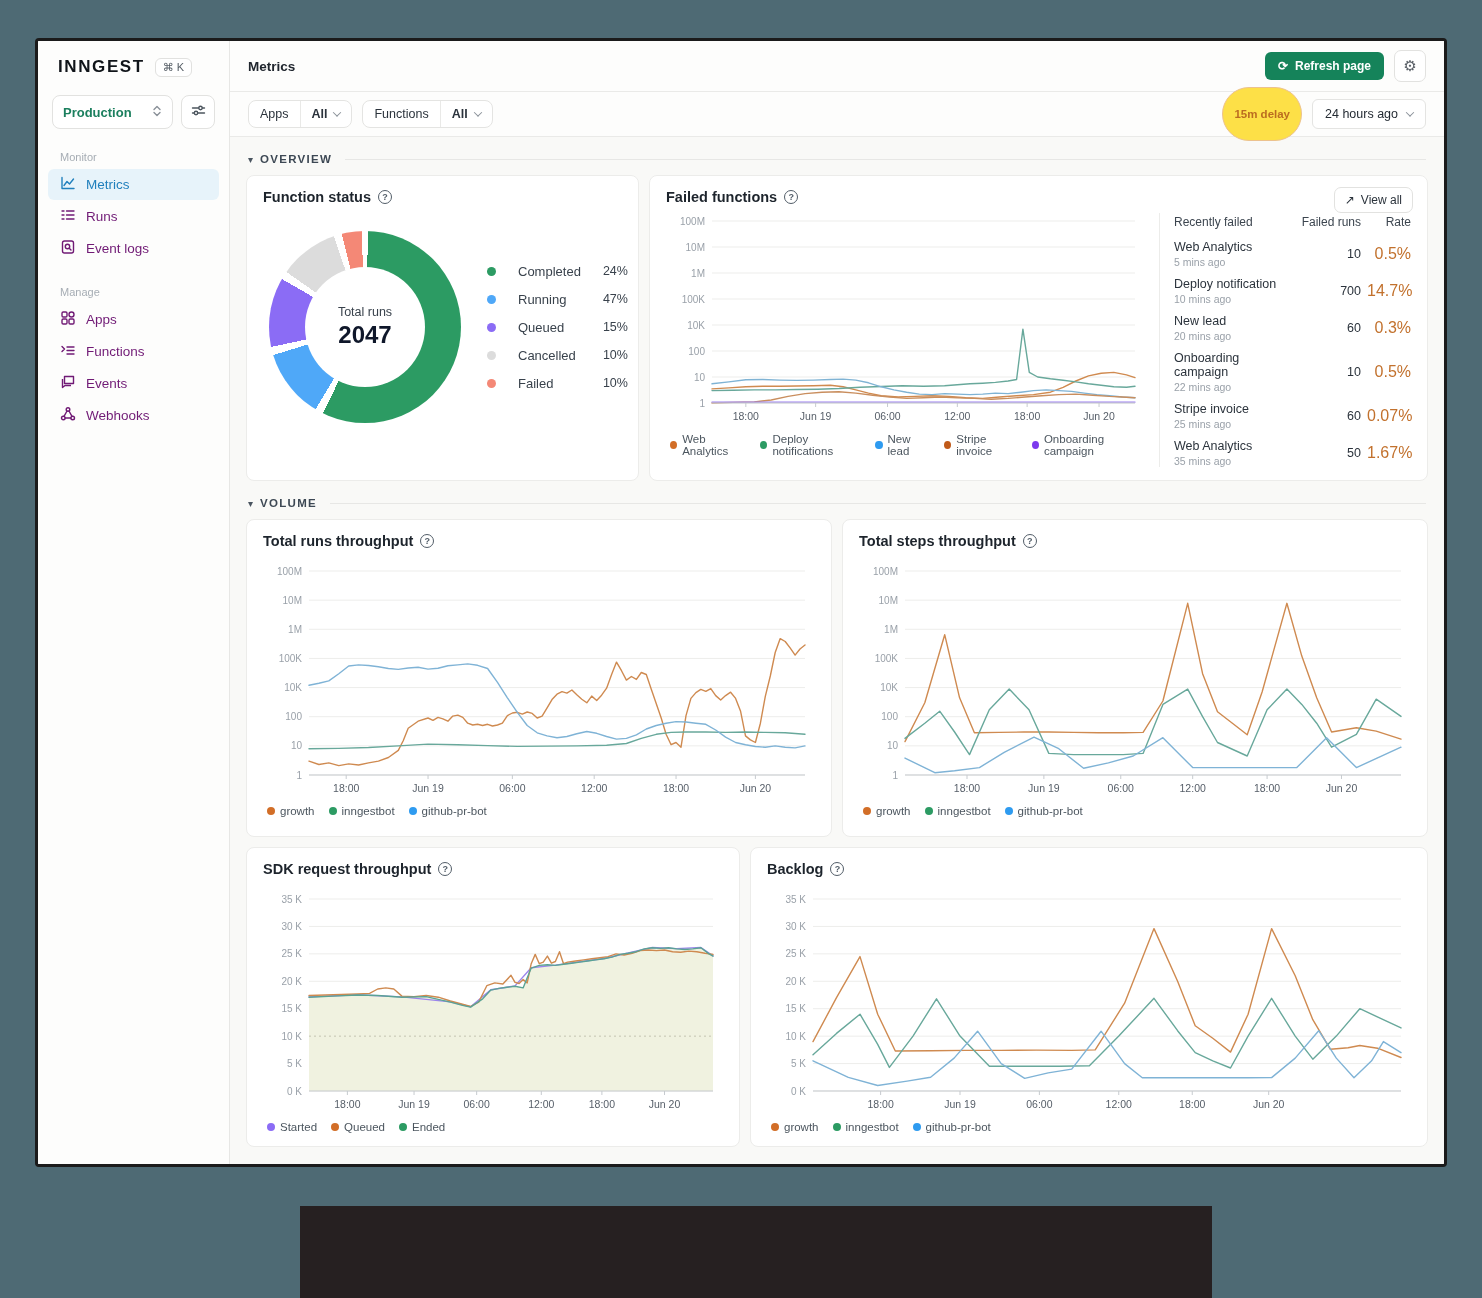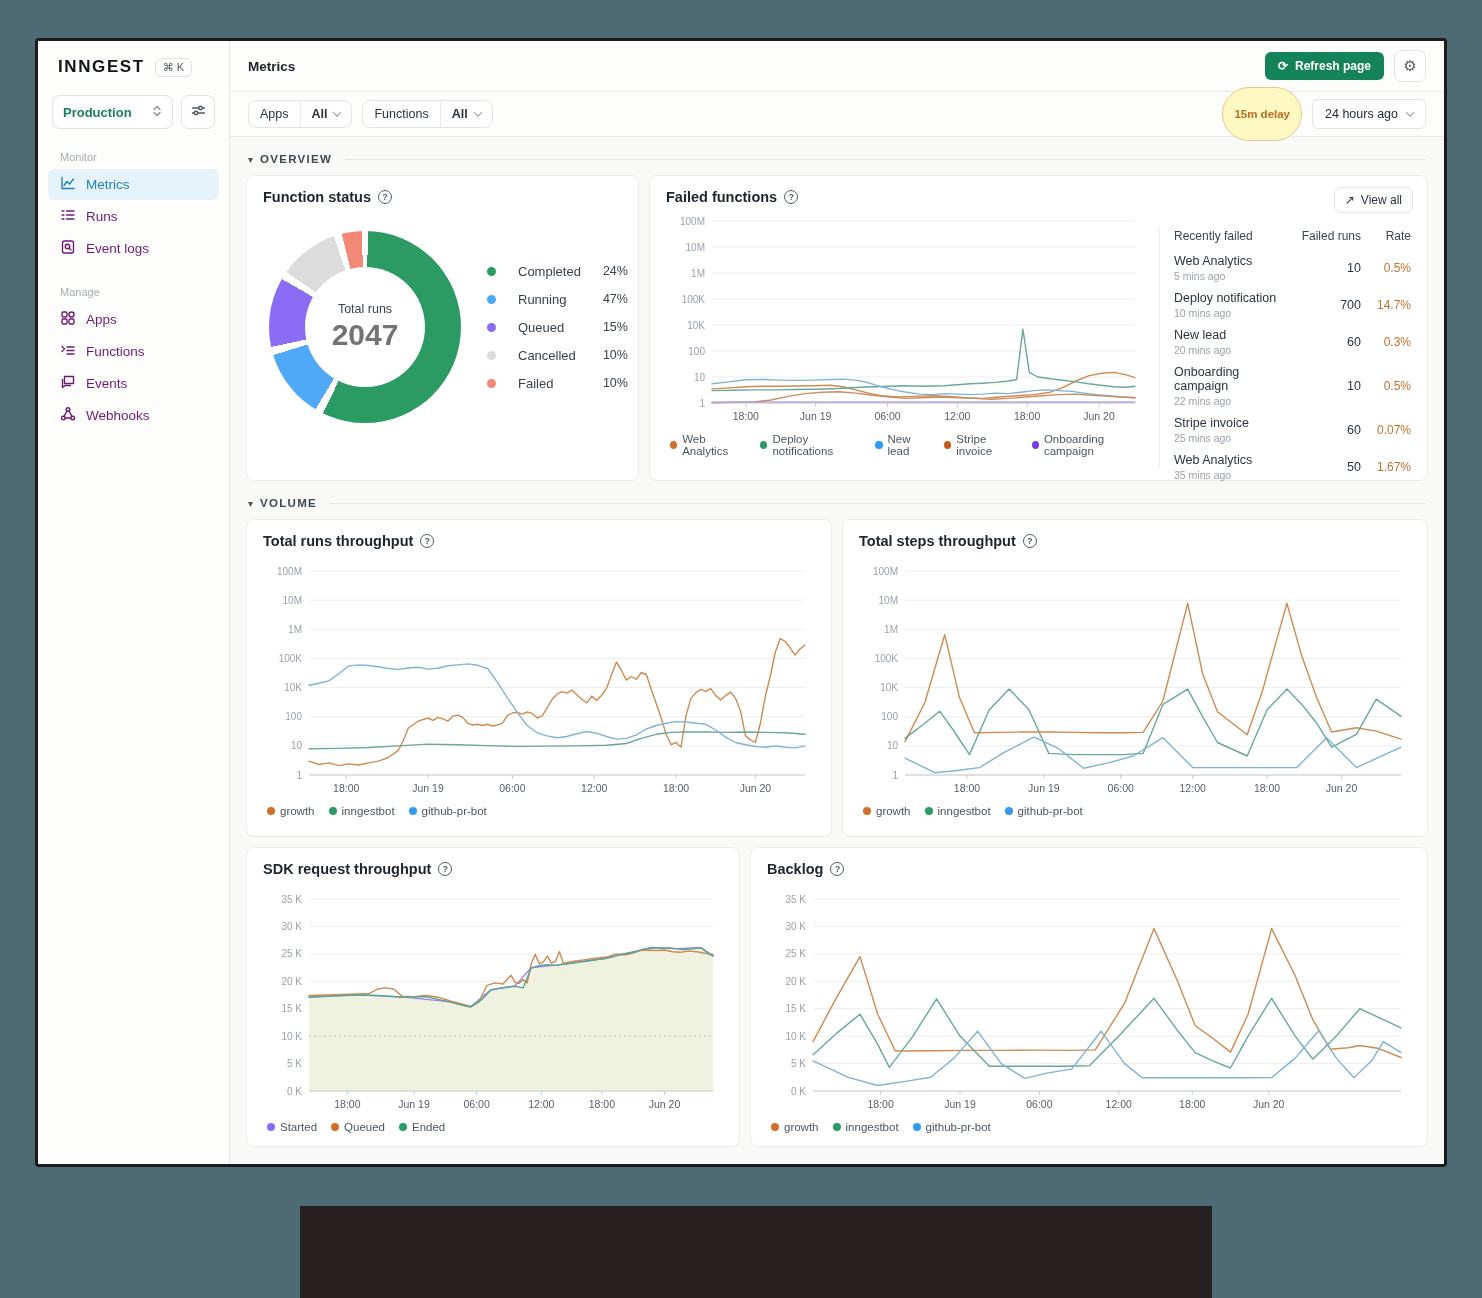--- a/index.html
+++ b/index.html
@@ -37,21 +37,21 @@
               color:#5a6067; font-size:15px; display:grid; place-items:center; cursor:pointer; }
   .filterbar { height:45px; flex:0 0 45px; background:#fdfdfc; border-bottom:1px solid #eaeae8;
                display:flex; align-items:center; justify-content:space-between; padding:0 18px; }
   .filter-left { display:flex; gap:10px; }
   .pill { display:flex; border:1px solid #e4e4e2; border-radius:8px; background:#fff; overflow:hidden; cursor:pointer; }
   .pill .seg { padding:6px 11px; font-size:12.5px; color:#2b333c; display:flex; align-items:center; gap:7px; }
   .pill .seg + .seg { border-left:1px solid #e9e9e7; font-weight:700; }
   .chev { width:6px; height:6px; border-right:1.5px solid #8a9199; border-bottom:1.5px solid #8a9199;
           transform:rotate(45deg) translate(-1px,-1px); display:inline-block; }
   .filter-right { display:flex; align-items:center; gap:10px; }
-  .delay-badge { border:1px solid #ecc28e; background:#fef9c3; color:#bb6c20; font-size:11.5px; font-weight:700;
+  .delay-badge { border:1px solid #ecc28e; background:#fde047; color:#bb6c20; font-size:11.5px; font-weight:700;
                  padding:20px 11px; border-radius:999px; }
   .range-select { display:flex; align-items:center; gap:9px; border:1px solid #e4e4e2; border-radius:6px;
                   background:#fff; padding:7px 12px; font-size:12.5px; font-weight:500; color:#252c34; cursor:pointer; }
 
   .content { flex:1; padding:12px 16px 0; overflow:hidden; }
   .sec-header { display:flex; align-items:center; gap:7px; margin:4px 2px 10px; cursor:pointer; }
   .sec-caret { font-size:10px; color:#4a5560; }
   .sec-title { font-size:11.5px; font-weight:700; letter-spacing:1.3px; color:#3d4854; }
   .sec-line { flex:1; height:1px; background:#e7e7e5; margin-left:6px; }
   .row { display:flex; gap:10px; }
@@ -61,42 +61,42 @@
   .help { width:14px; height:14px; border:1.2px solid #525d68; color:#525d68; border-radius:50%;
           font-size:9px; font-weight:700; display:grid; place-items:center; }
 
   
   .card-fs { width:393px; flex:0 0 393px; height:306px; }
   .fs-body { display:flex; align-items:center; gap:26px; padding:20px 4px 0 6px; }
   .donut { width:192px; height:192px; border-radius:50%; position:relative; flex:0 0 192px; }
   .donut-hole { position:absolute; inset:36px; background:#fff; border-radius:50%;
                 display:flex; flex-direction:column; align-items:center; justify-content:center; gap:2px; }
   .donut-label { font-size:12.5px; color:#39424c; }
-  .donut-value { font-size:30px; font-weight:700; color:#737373; }
+  .donut-value { font-size:24px; font-weight:700; color:#0f172a; }
   .fs-legend { flex:1; display:flex; flex-direction:column; gap:13px; }
   .fs-row { display:flex; align-items:center; gap:22px; }
   .dot { width:9px; height:9px; border-radius:50%; flex:0 0 auto; }
   .fs-name { flex:1; font-size:13px; color:#39424c; }
   .fs-pct { font-size:12.5px; color:#39424c; }
 
   
   .card-ff { flex:1; min-width:0; height:306px; display:flex; flex-direction:column; }
   .view-all { position:absolute; top:11px; right:14px; display:flex; align-items:center; gap:6px;
               border:1px solid #e2e2e0; border-radius:7px; background:#fff; padding:5px 10px;
               font-size:12px; color:#2b333c; cursor:pointer; font-family:inherit; }
   .ff-body { flex:1; display:flex; gap:14px; min-height:0; margin-top:2px; }
   .ff-chart-col { flex:1; min-width:0; display:flex; flex-direction:column; }
-  .ff-table { width:252px; flex:0 0 252px; border-left:1px solid #ececea; padding-left:14px; margin-top:14px; }
+  .ff-table { width:252px; flex:0 0 252px; border-left:1px solid #ececea; padding-left:14px; }
   .ff-head { display:grid; grid-template-columns:1fr 68px 44px; column-gap:6px; font-size:12px; color:#3c454f; padding:2px 0 7px; }
   .ff-head .num { text-align:right; }
   .ff-row { display:grid; grid-template-columns:1fr 68px 44px; column-gap:6px; padding:4px 0 5px; align-items:center; cursor:pointer; }
   .ff-fn { font-size:12.5px; color:#2b333c; }
   .ff-time { font-size:10.5px; color:#9aa1a9; margin-top:2px; }
   .ff-runs { font-size:12.5px; color:#2b333c; text-align:right; }
-  .ff-rate { font-size:12px; color:#c2712d; text-align:right; }
+  .ff-rate { font-size:16px; color:#c2712d; text-align:right; }
 
   
   .chart-canvas { width:100%; }
   .ff-chart { height:216px; }
   .v2 { height:238px; }
   .v3 { height:226px; }
   .chart-legend { display:flex; align-items:center; gap:14px; margin-top:4px; padding-left:4px; }
   .legend-item { display:flex; align-items:center; gap:5px; font-size:11.5px; color:#4c565f; }
   .legend-dot { width:8px; height:8px; border-radius:50%; }
   svg text { font-family:"Liberation Sans",sans-serif; }

